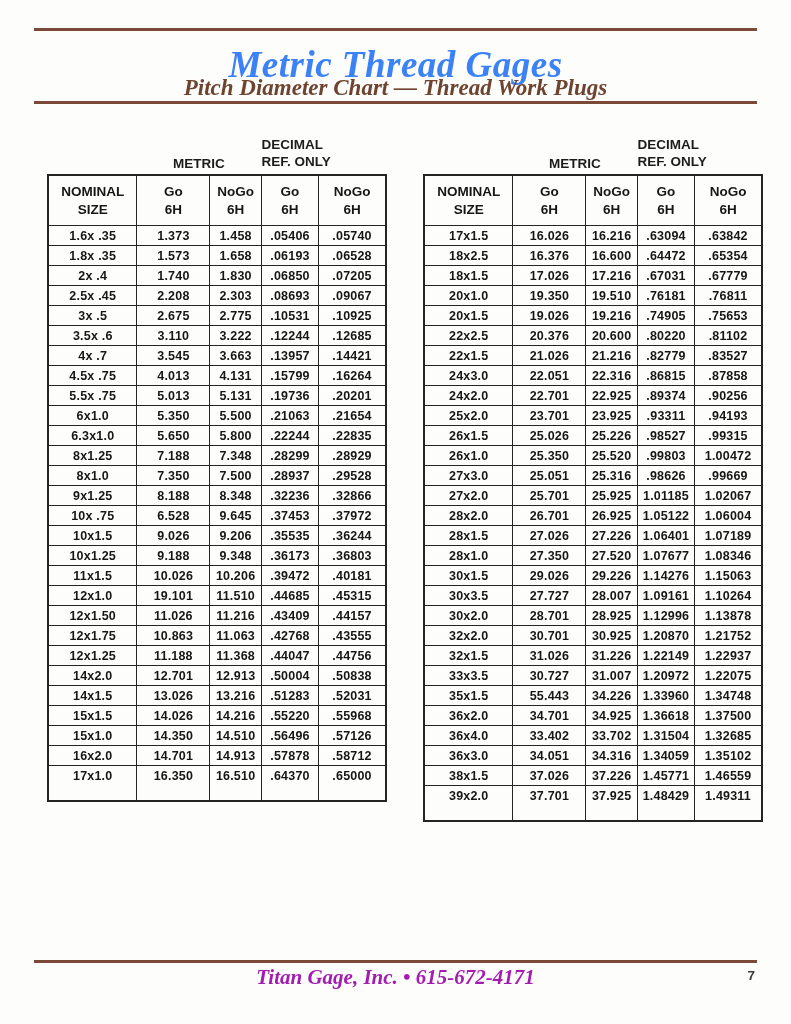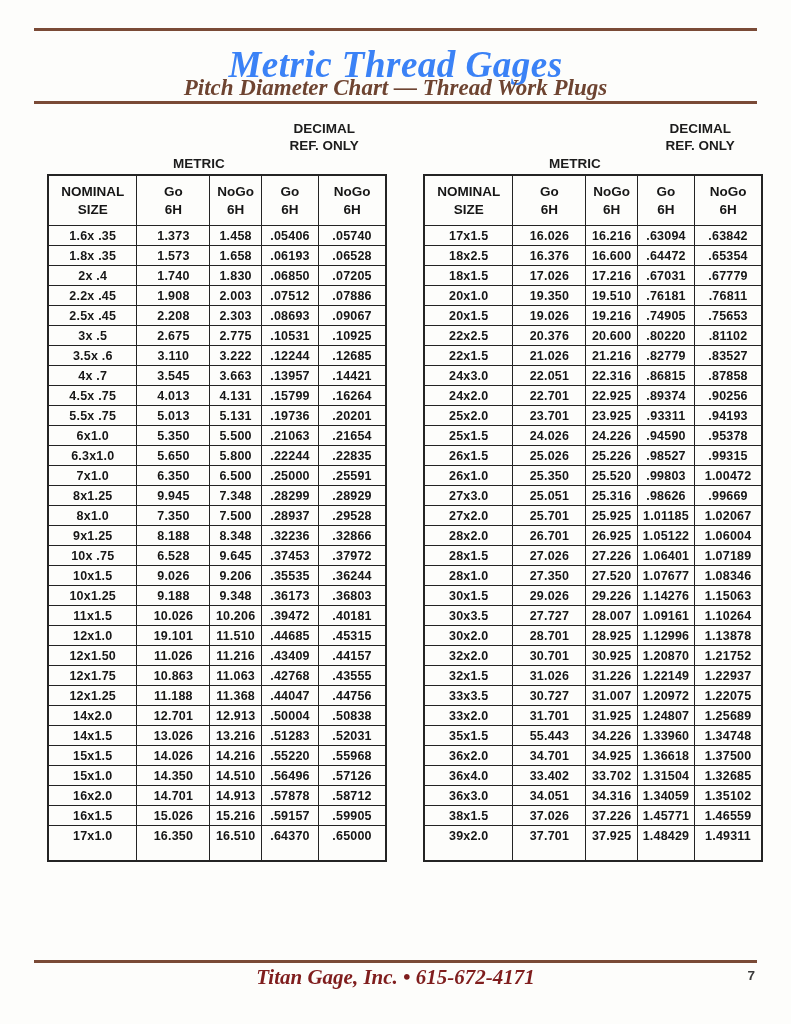--- a/index.html
+++ b/index.html
@@ -56,23 +56,23 @@
     font-weight:bold;
     font-size:13.5px;
     color:#1c1c1c;
   }
   .metric-label {
     position:absolute; bottom:3px;
     left:26.3%; width:36.8%;
     text-align:center;
   }
   .decimal-label {
-    position:absolute; bottom:19px;
+    position:absolute; bottom:3px;
     left:63.1%; width:36.9%;
-    text-align:center;
+    text-align:left;
     white-space:pre-line;
     line-height:1.25;
     margin-top:12px;
   }
 
   table.gage-table {
     border-collapse:collapse;
     width:340px;
     table-layout:fixed;
     border:2px solid #242424;
@@ -108,21 +108,21 @@
   }
 
   .footer-rule { position:absolute; top:960px; left:0; right:0; }
   .footer-text {
     position:absolute; top:965px; left:0; right:0;
     text-align:center;
     font-family:"Liberation Serif", serif;
     font-style:italic;
     font-weight:bold;
     font-size:21px;
-    color:#7f1d1d;
+    color:#a21caf;
   }
   .page-number {
     position:absolute; top:968px; right:36px;
     font-size:13.5px;
     font-weight:bold;
     color:#3a3a3a;
   }
 </style>
 </head>
 <body>
@@ -175,27 +175,20 @@
               <td>.06528</td>
             </tr>
             <tr>
               <td>2x .4</td>
               <td>1.740</td>
               <td>1.830</td>
               <td>.06850</td>
               <td>.07205</td>
             </tr>
             <tr>
-              <td>2.2x .45</td>
-              <td>1.908</td>
-              <td>2.003</td>
-              <td>.07512</td>
-              <td>.07886</td>
-            </tr>
-            <tr>
               <td>2.5x .45</td>
               <td>2.208</td>
               <td>2.303</td>
               <td>.08693</td>
               <td>.09067</td>
             </tr>
             <tr>
               <td>3x .5</td>
               <td>2.675</td>
               <td>2.775</td>
@@ -238,29 +231,22 @@
               <td>.21654</td>
             </tr>
             <tr>
               <td>6.3x1.0</td>
               <td>5.650</td>
               <td>5.800</td>
               <td>.22244</td>
               <td>.22835</td>
             </tr>
             <tr>
-              <td>7x1.0</td>
-              <td>6.350</td>
-              <td>6.500</td>
-              <td>.25000</td>
-              <td>.25591</td>
-            </tr>
-            <tr>
               <td>8x1.25</td>
-              <td>9.945</td>
+              <td>7.188</td>
               <td>7.348</td>
               <td>.28299</td>
               <td>.28929</td>
             </tr>
             <tr>
               <td>8x1.0</td>
               <td>7.350</td>
               <td>7.500</td>
               <td>.28937</td>
               <td>.29528</td>
@@ -355,27 +341,20 @@
               <td>14.510</td>
               <td>.56496</td>
               <td>.57126</td>
             </tr>
             <tr>
               <td>16x2.0</td>
               <td>14.701</td>
               <td>14.913</td>
               <td>.57878</td>
               <td>.58712</td>
-            </tr>
-            <tr>
-              <td>16x1.5</td>
-              <td>15.026</td>
-              <td>15.216</td>
-              <td>.59157</td>
-              <td>.59905</td>
             </tr>
             <tr>
               <td>17x1.0</td>
               <td>16.350</td>
               <td>16.510</td>
               <td>.64370</td>
               <td>.65000</td>
             </tr>
           </tbody>
         </table>
@@ -467,27 +446,20 @@
               <td>.90256</td>
             </tr>
             <tr>
               <td>25x2.0</td>
               <td>23.701</td>
               <td>23.925</td>
               <td>.93311</td>
               <td>.94193</td>
             </tr>
             <tr>
-              <td>25x1.5</td>
-              <td>24.026</td>
-              <td>24.226</td>
-              <td>.94590</td>
-              <td>.95378</td>
-            </tr>
-            <tr>
               <td>26x1.5</td>
               <td>25.026</td>
               <td>25.226</td>
               <td>.98527</td>
               <td>.99315</td>
             </tr>
             <tr>
               <td>26x1.0</td>
               <td>25.350</td>
               <td>25.520</td>
@@ -565,27 +537,20 @@
               <td>1.22937</td>
             </tr>
             <tr>
               <td>33x3.5</td>
               <td>30.727</td>
               <td>31.007</td>
               <td>1.20972</td>
               <td>1.22075</td>
             </tr>
             <tr>
-              <td>33x2.0</td>
-              <td>31.701</td>
-              <td>31.925</td>
-              <td>1.24807</td>
-              <td>1.25689</td>
-            </tr>
-            <tr>
               <td>35x1.5</td>
               <td>55.443</td>
               <td>34.226</td>
               <td>1.33960</td>
               <td>1.34748</td>
             </tr>
             <tr>
               <td>36x2.0</td>
               <td>34.701</td>
               <td>34.925</td>

